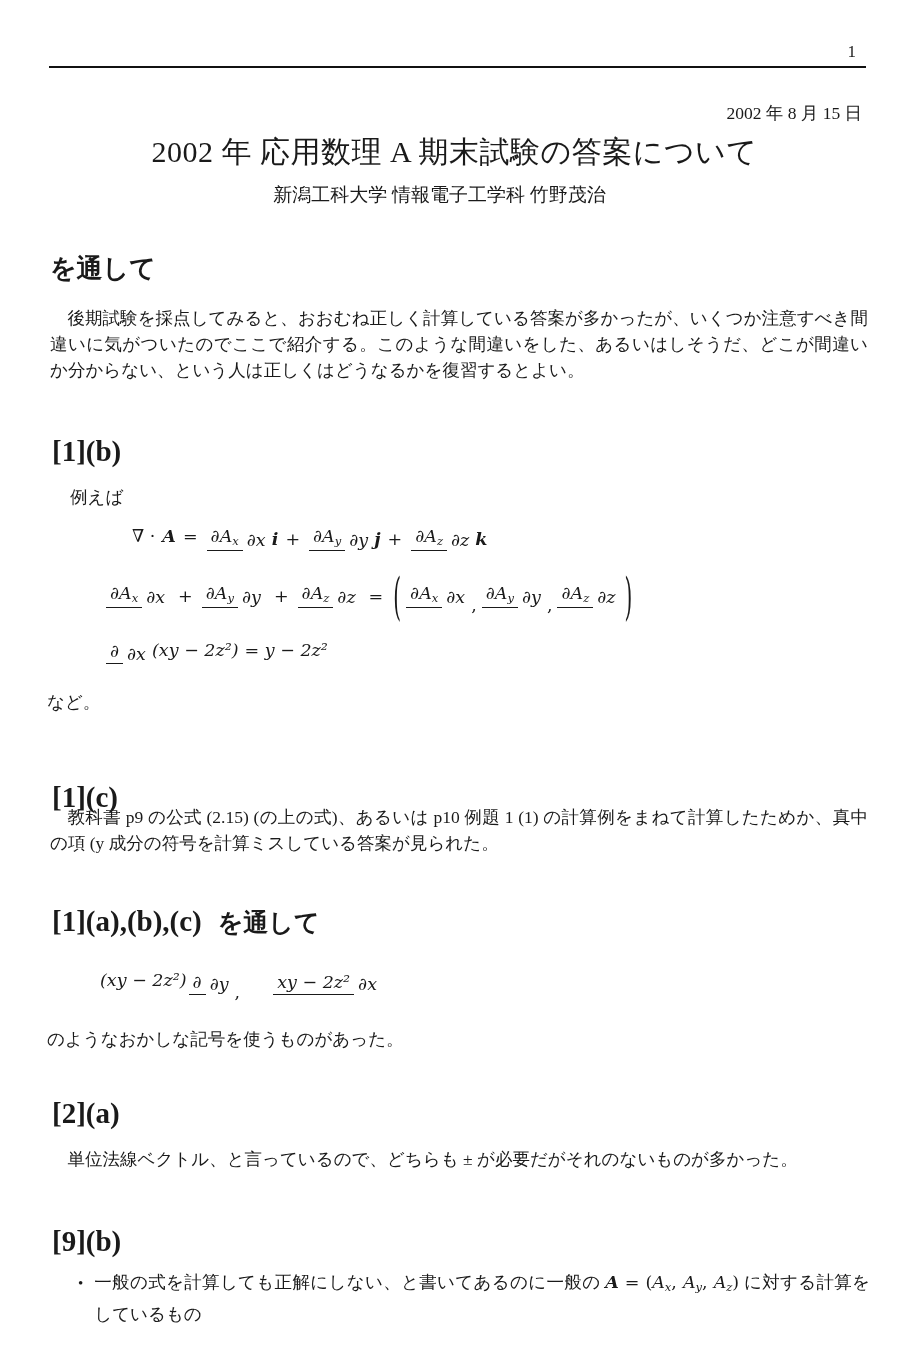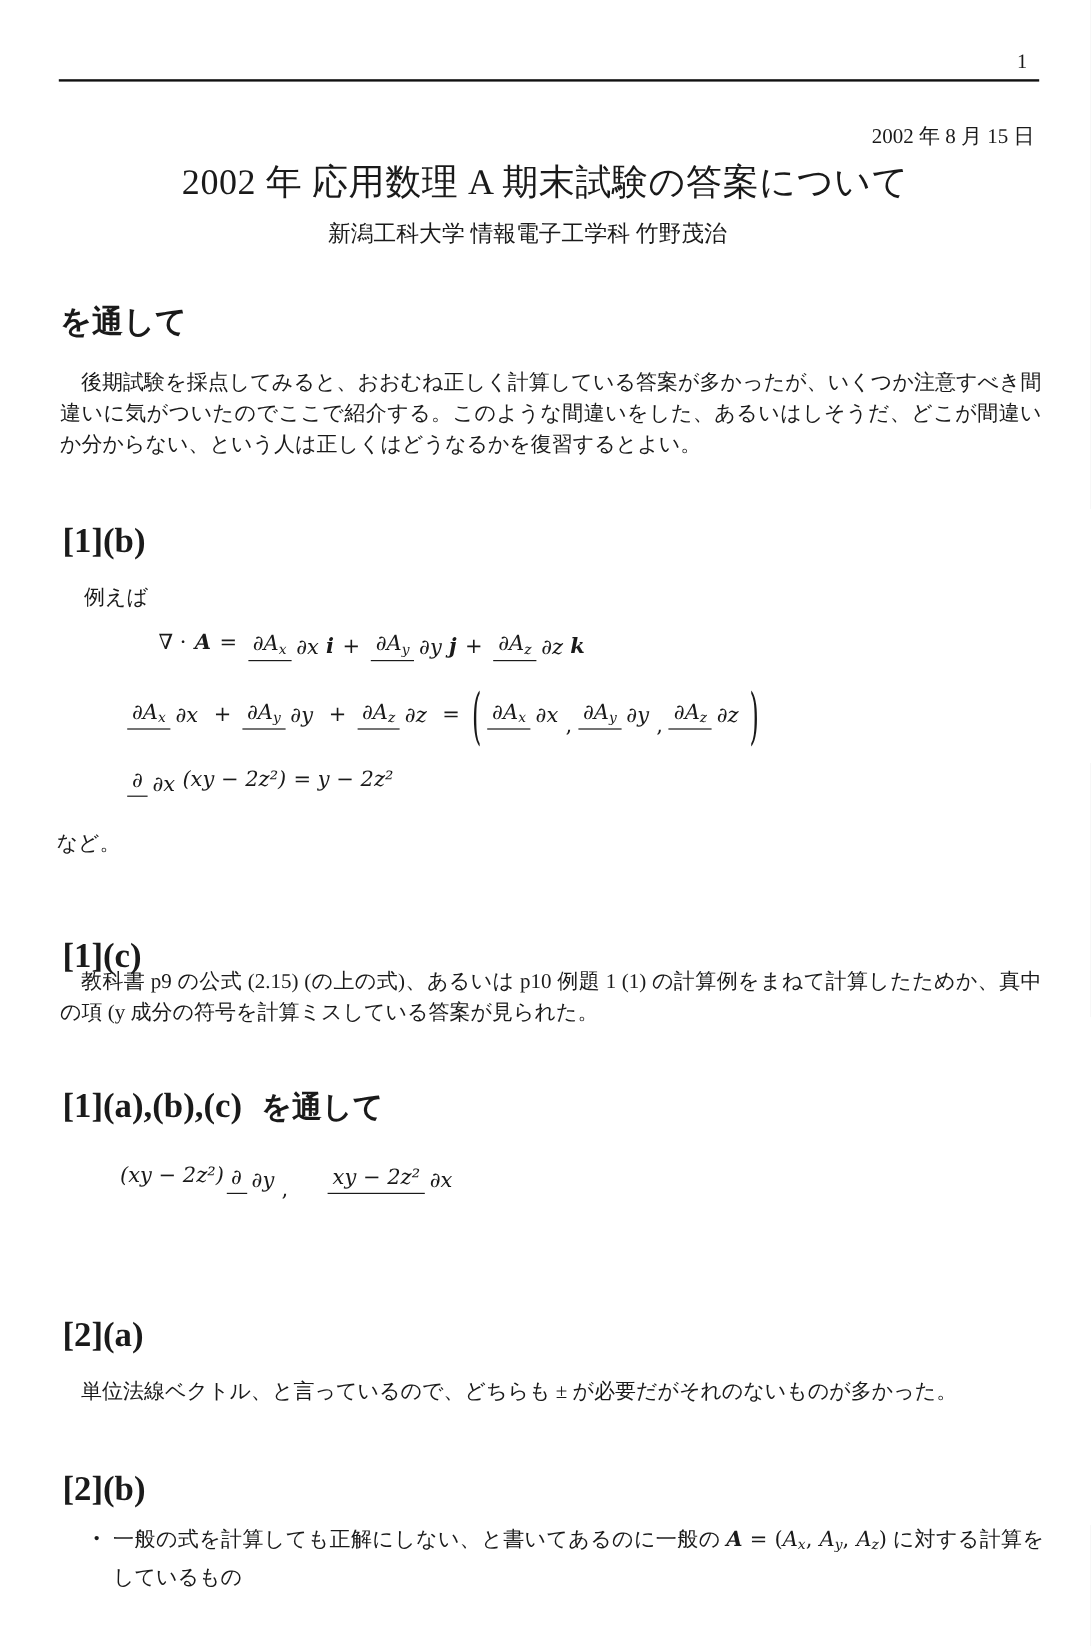--- a/index.html
+++ b/index.html
@@ -192,24 +192,25 @@
       </span>
       <span class="mcomma">,</span>
       <span class="mspace"></span>
       <span class="frac">
         <span class="num mi">xy − 2z²</span>
         <span class="den mi">∂x</span>
       </span>
     </div>
   </div>
 
+  <div class="abs body-text" style="left:47px;top:1026px;">のようなおかしな記号を使うものがあった。</div>
 
   <div class="abs h-serif" style="left:52px;top:1098px;">[2](a)</div>
   <div class="abs body-text indent" style="left:50px;top:1146px;width:818px;">単位法線ベクトル、と言っているので、どちらも ± が必要だがそれのないものが多かった。</div>
 
-  <div class="abs h-serif" style="left:52px;top:1226px;">[2](b)</div>
+  <div class="abs h-serif" style="left:52px;top:1226px;">[9](b)</div>
 
   <div class="abs bullet-item" style="left:78px;top:1269px;width:792px;">
     <span class="bullet-glyph">•</span>
     <span><span>一般の式を計算しても正解にしない、と書いてあるのに一般の </span><span class="imath"><span class="vec">A</span><span class="imop">=</span><span>(</span><span class="mi">A</span><span class="msub">x</span><span class="imc">,</span><span class="mi">A</span><span class="msub">y</span><span class="imc">,</span><span class="mi">A</span><span class="msub">z</span><span>)</span></span><span> に対する計算をしているもの</span></span>
   </div>
 
 </div>
 
 </body></html>

